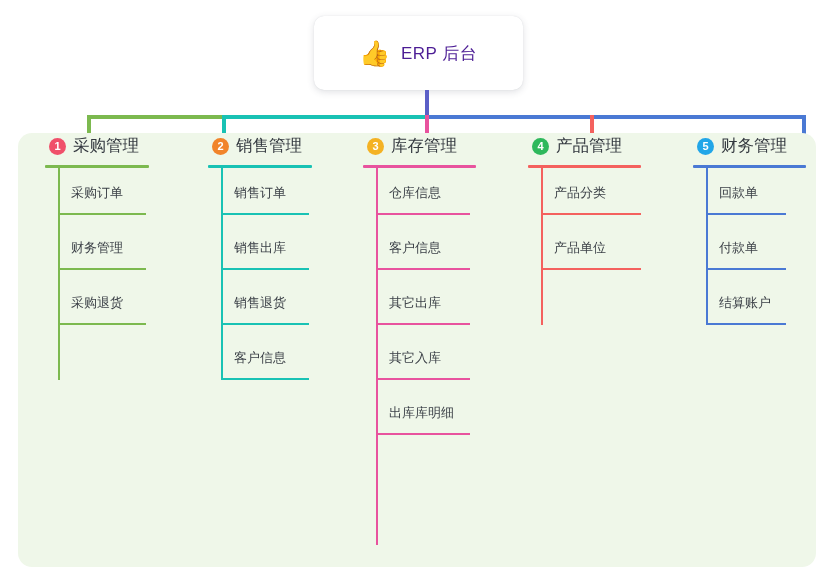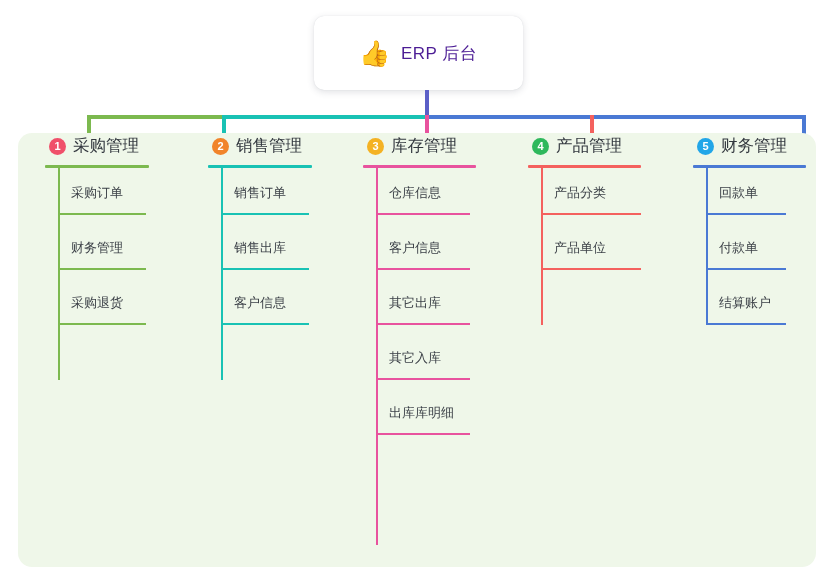--- a/index.html
+++ b/index.html
@@ -124,20 +124,24 @@
           <div class="spine" style="background: rgb(25, 194, 180); height: 212px;"></div>
           <div class="leaf">
             <span class="leaf-label">销售订单</span>
             <div class="leaf-rule" style="background: rgb(25, 194, 180); width: 88px;"></div>
           </div>
           <div class="leaf">
             <span class="leaf-label">销售出库</span>
             <div class="leaf-rule" style="background: rgb(25, 194, 180); width: 88px;"></div>
           </div>
           <div class="leaf">
+            <span class="leaf-label">销售退货</span>
+            <div class="leaf-rule" style="background: rgb(25, 194, 180); width: 88px;"></div>
+          </div>
+          <div class="leaf">
             <span class="leaf-label">客户信息</span>
             <div class="leaf-rule" style="background: rgb(25, 194, 180); width: 88px;"></div>
           </div>
         </div>
       </div>
       <div class="column" style="left: 345px;">
         <div class="col-head">
           <span class="badge" style="background: rgb(244, 178, 35);">3</span>
           <span class="col-title">库存管理</span>
         </div>

